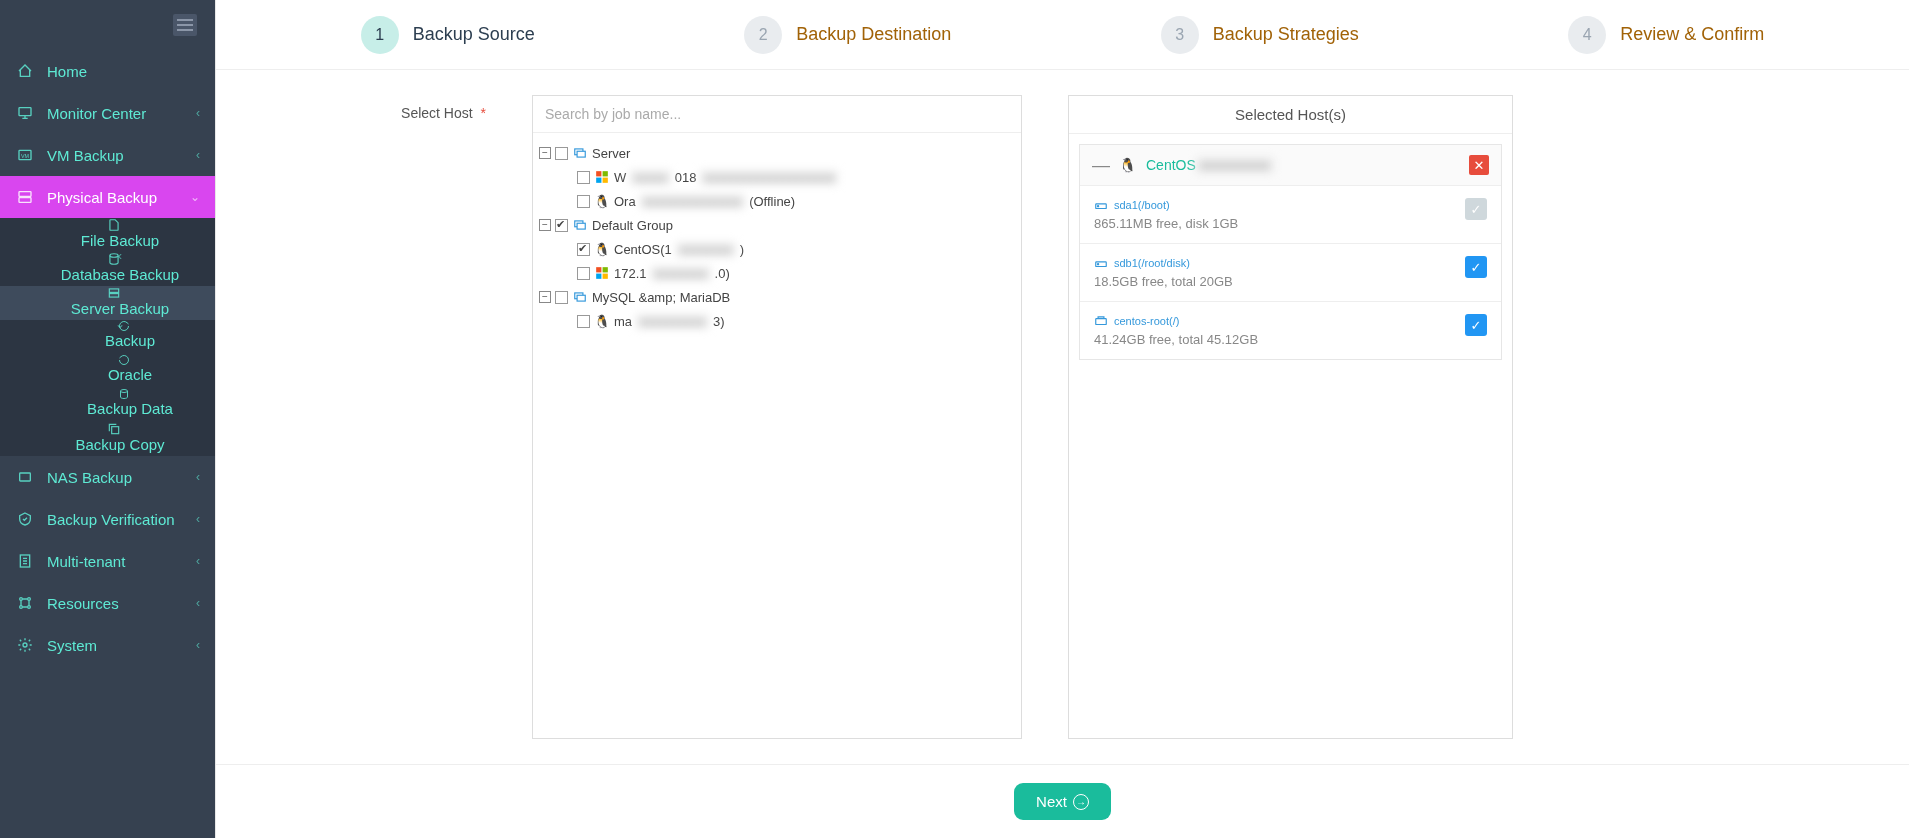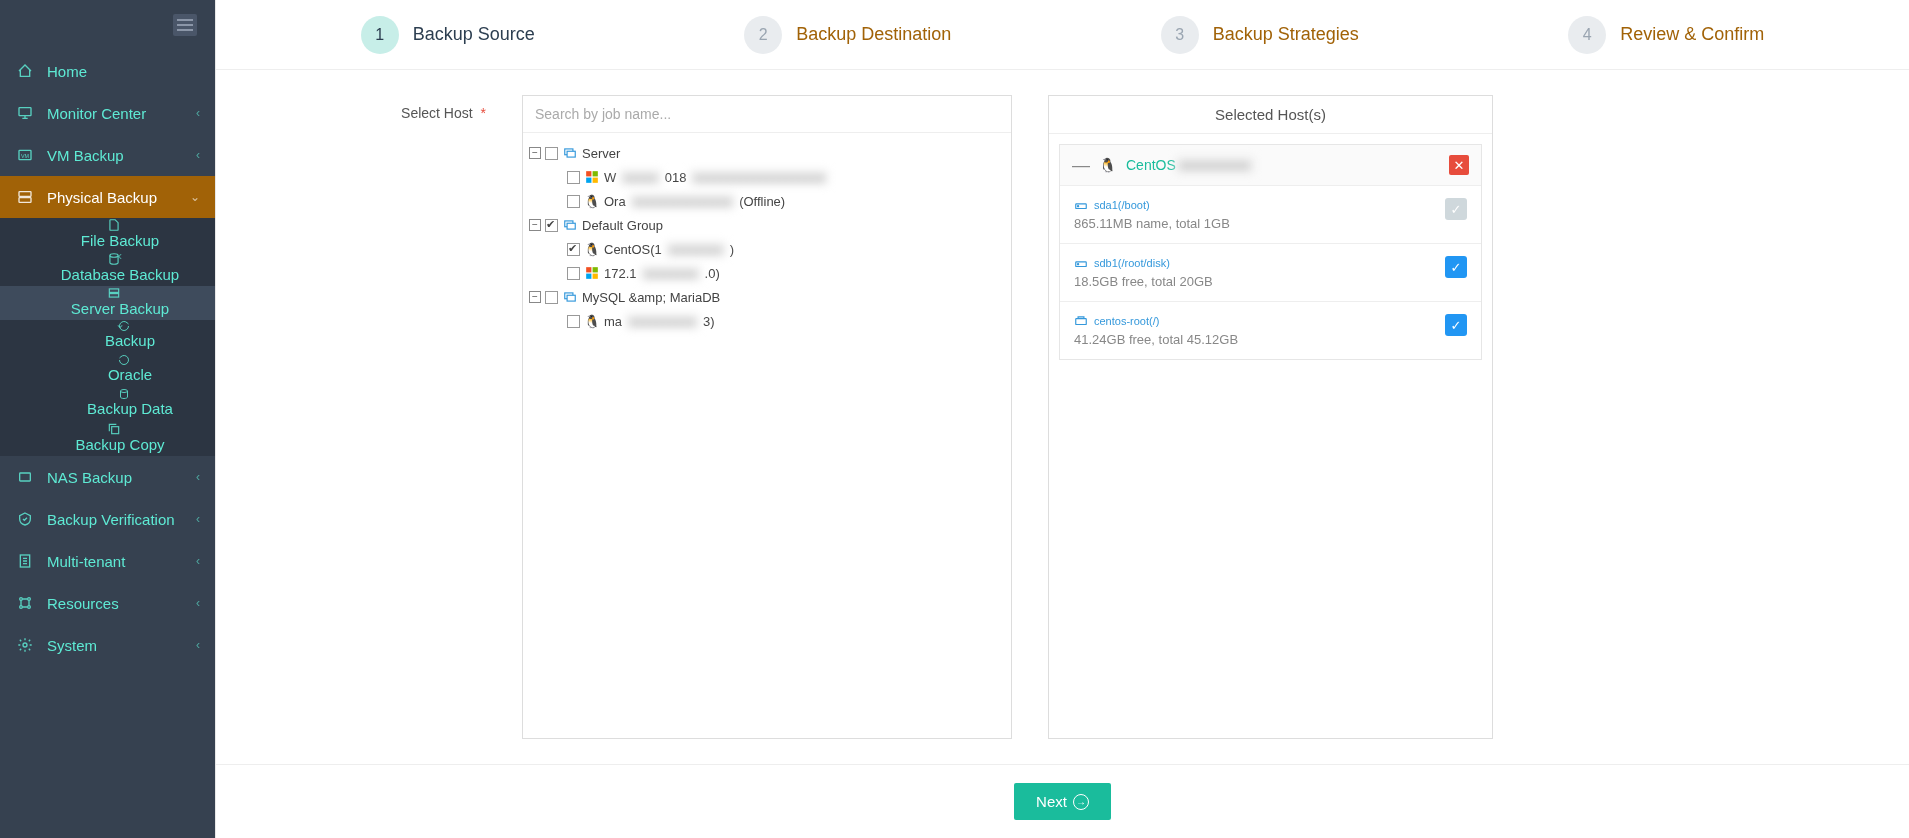--- a/index.html
+++ b/index.html
@@ -7,41 +7,41 @@
 
 .app { display: flex; width: 100%; height: 838px; }
 
 
 .sidebar { width: 215px; background: #364150; color: #c3cee0; display: flex; flex-direction: column; overflow-y: auto; }
 .sidebar-toggle { height: 50px; display: flex; justify-content: flex-end; align-items: center; padding-right: 18px; }
 .hamburger { width: 24px; height: 22px; display: flex; flex-direction: column; justify-content: space-around; cursor: pointer; background: #4a5669; padding:4px; border-radius:2px;}
 .hamburger span { display: block; height: 2px; background: #8b96a8; }
 
 .nav-item { height: 42px; display: flex; align-items: center; padding: 0 15px; cursor: pointer; color: #5eead4; position:relative;}
-.nav-item.active { background: #a16207; color: #fff; }
+.nav-item.active { background: #d946ef; color: #fff; }
 .nav-item.active::after{content:'';position:absolute;right:-10px;top:50%;transform:translateY(-50%);border-top:10px solid transparent;border-bottom:10px solid transparent;border-left:10px solid #1abc9c;}
 .nav-item .nav-icon { width: 20px; display: inline-flex; justify-content:center; margin-right: 12px; opacity:.85;}
 .nav-item .nav-label { flex: 1; font-size: 15px;}
 .nav-item .chev { font-size: 12px; opacity: .6; }
 .nav-sub { background: #2c3542; }
 .nav-sub .nav-item { padding-left: 40px; height:34px; font-size:14px;flex-direction:column;}
 .nav-sub2 .nav-item { padding-left: 60px; height:34px; font-size:14px;}
 .nav-sub .nav-item.sel { background:#3e4b5c; }
 
 
 .main { flex: 1; background: #fff; display:flex; flex-direction:column; border-left:1px solid #e7e7e7;}
 .stepper { height: 70px; display: flex; align-items: center; justify-content: space-around; padding: 0 40px; border-bottom:1px solid #eee;}
 .step { display: flex; align-items: center; gap: 14px; }
 .step-num { width: 38px; height: 38px; border-radius: 50%; background: #e9ecef; color: #9aa5b1; display:flex; align-items:center; justify-content:center; font-size:16px;}
 .step.active .step-num { background: #c7eee8; color: #2c3e50; }
 .step-label { font-size: 18px; color: #a16207; }
 .step.active .step-label { color: #2c3e50; }
 
 
-.content { flex:1; padding: 25px 40px; display:flex; gap: 36px; overflow:auto;}
+.content { flex:1; padding: 25px 40px; display:flex; gap: 46px; overflow:auto;}
 .field-label { width: 230px; text-align: right; color:#555; padding-top:10px; font-size:14px;}
 .field-label .req { color:#e74c3c; margin-left:4px;}
 .tree-panel { flex: 1; max-width: 490px; border:1px solid #ddd; }
 .tree-search { width:100%; border:none; border-bottom:1px solid #eee; padding:10px 12px; font-size:14px; outline:none; color:#555;}
 .tree-search::placeholder{color:#aaa;}
 .tree-body { padding: 8px 6px; height:380px; overflow:auto;}
 .tree-row { display:flex; align-items:center; height:24px; gap:4px; font-size:13px; color:#444;}
 .tree-indent{display:inline-block;}
 .expander { width:12px; height:12px; border:1px solid #888; display:inline-flex; align-items:center; justify-content:center; font-size:10px; line-height:1; cursor:pointer; color:#555;}
 .cbx { width:13px; height:13px; border:1px solid #999; display:inline-block; position:relative;}
@@ -61,21 +61,21 @@
 .vol-info { flex:1; }
 .vol-name { color:#3498db; font-size:11px; display:flex; align-items:center; gap:6px;}
 .vol-name .disk-icon{color:#3498db;}
 .vol-meta { color:#888; font-size:13px; margin-top:4px;}
 .vol-chk { width:22px; height:22px; border-radius:3px; display:flex; align-items:center; justify-content:center; color:#fff; font-size:13px;}
 .vol-chk.on { background:#2196f3; }
 .vol-chk.off { background:#cfd8dc; }
 
 
 .footer { padding: 18px; text-align:center; border-top:1px solid #eee;}
-.btn-next { background:#1abc9c; color:#fff; border:none; padding:10px 22px; font-size:15px; border-radius:2px; cursor:pointer; display:inline-flex; align-items:center; gap:6px;}
+.btn-next { background:#1abc9c; color:#fff; border:none; padding:10px 22px; font-size:15px; border-radius:9px; cursor:pointer; display:inline-flex; align-items:center; gap:6px;}
 .btn-next .arrow{border:1px solid #fff; border-radius:50%; width:16px; height:16px; display:inline-flex; align-items:center; justify-content:center; font-size:10px;}
 
 svg{display:block;}
 </style>
 </head>
 <body>
 
 <div class="app">
 
   <div class="sidebar">
@@ -386,21 +386,21 @@
             <div class="vol-info">
               <div class="vol-name">
                   <span class="disk-icon">
                     <svg width="14" height="14" viewBox="0 0 24 24" fill="none" stroke="currentColor" stroke-width="2">
                       <rect x="3" y="10" width="18" height="8" rx="1"></rect>
                       <circle cx="7" cy="14" r="1" fill="currentColor"></circle>
                     </svg>
                   </span>
                   <span>sda1(/boot)</span>
                 </div>
-              <div class="vol-meta">865.11MB name, total 1GB</div>
+              <div class="vol-meta">865.11MB free, disk 1GB</div>
             </div>
             <div class="vol-chk off">✓</div>
           </div>
           <div class="vol-row">
             <div class="vol-info">
               <div class="vol-name">
                   <span class="disk-icon">
                     <svg width="14" height="14" viewBox="0 0 24 24" fill="none" stroke="currentColor" stroke-width="2">
                       <rect x="3" y="10" width="18" height="8" rx="1"></rect>
                       <circle cx="7" cy="14" r="1" fill="currentColor"></circle>

